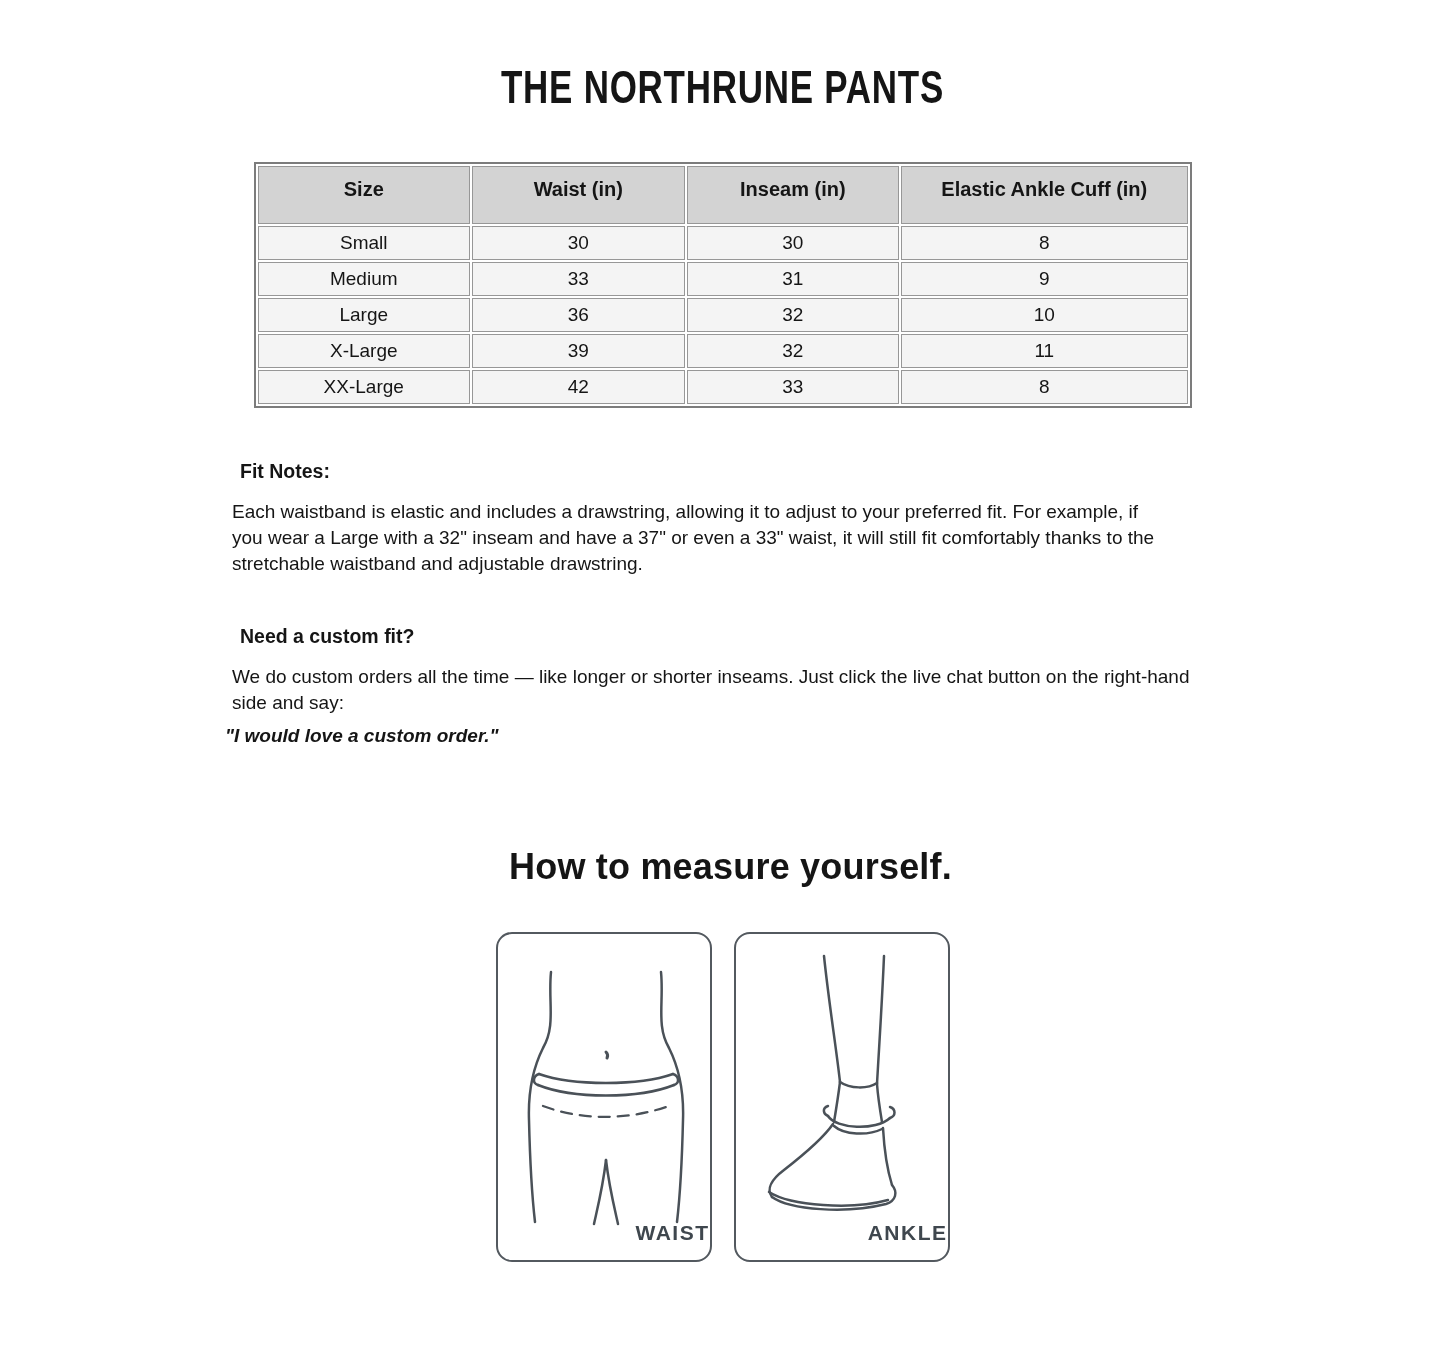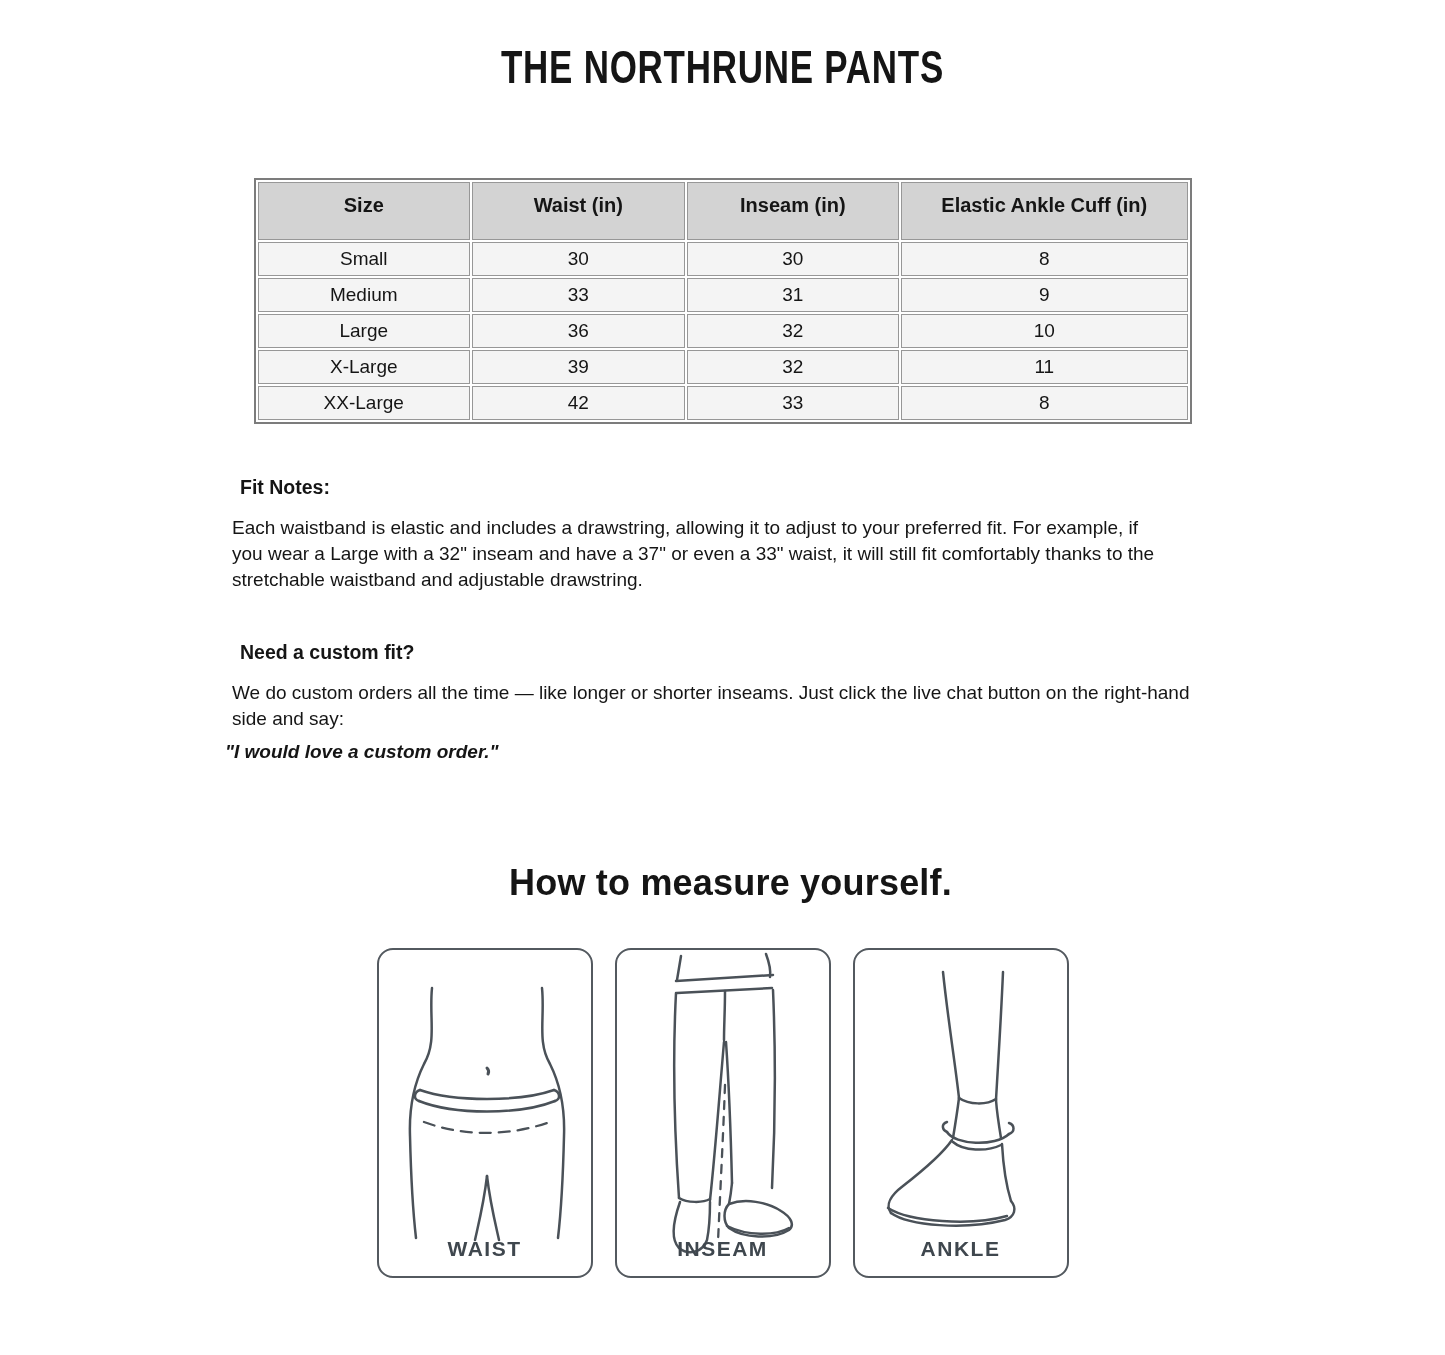--- a/index.html
+++ b/index.html
@@ -19,38 +19,38 @@
     width:1445px;
     min-height:1355px;
     background:var(--bg);
     color:var(--text);
     font-family:"Liberation Sans", sans-serif;
   }
   .page{width:1445px;min-height:1355px;overflow:hidden;}
 
   
   h1.page-title{
-    margin:44px 0 0 0;
+    margin:64px 0 0 0;
     text-align:center;
     font-size:46px;
     line-height:1;
     font-weight:bold;
     white-space:nowrap;
   }
   h1.page-title .condensed{
     display:inline-block;
     transform:scaleX(0.76);
     transform-origin:center;
     letter-spacing:1px;
   }
 
   
   table.size-table{
     width:938px;
-    margin:88px auto 0 auto;
+    margin:52px auto 0 auto;
     border-collapse:separate;
     border-spacing:2px;
     border:2px solid var(--table-outer);
     background:#ffffff;
   }
   table.size-table th{
     background:var(--header-bg);
     border:1px solid var(--table-inner);
     font-size:20px;
     font-weight:bold;
@@ -107,21 +107,21 @@
     height:330px;
     border:2.5px solid var(--card-border);
     border-radius:16px;
     background:#ffffff;
   }
   .card svg{position:absolute;left:0;top:0;}
   .card-label{
     position:absolute;
     left:0;right:0;
     bottom:15px;
-    text-align:center;
+    text-align:right;
     font-size:21px;
     font-weight:bold;
     letter-spacing:1.5px;
     color:var(--label-color);
   }
 </style>
 </head>
 <body>
 
 <div class="page">
@@ -208,48 +208,20 @@
         <path d="M40,151 C75,165 141,165 176,151"></path>
 
         <path d="M45,172 C85,187 131,186 171,172" stroke-width="2.3" stroke-dasharray="11 8"></path>
 
         <path d="M108,226 C105,252 100,272 96,290"></path>
         <path d="M108,226 C111,252 116,272 120,290"></path>
       </svg>
       <div class="card-label">WAIST</div>
     </div>
 
-    <div class="card">
-      <svg width="216" height="330" viewBox="0 0 216 330" fill="none" stroke="#4a5158" stroke-width="2.5" stroke-linecap="round" stroke-linejoin="round">
-
-        <path d="M64,6 L60,30"></path>
-        <path d="M149,4 C152,12 154,20 153,27"></path>
-
-        <path d="M59,31 L156,25"></path>
-        <path d="M60,43 L155,38"></path>
-
-        <path d="M108,41 C108,60 107,76 107,90"></path>
-
-        <path d="M59,43 C55,120 58,190 62,248"></path>
-        <path d="M156,40 C159,110 158,180 155,238"></path>
-
-        <path d="M107,92 C102,150 98,205 93,250"></path>
-        <path d="M109,92 C113,150 114,192 115,233"></path>
-
-        <path d="M62,248 C70,253 86,253 93,249"></path>
-        <path d="M63,252 C56,272 54,290 62,298 C72,306 86,302 90,290 C92,280 93,264 93,252"></path>
-
-        <path d="M115,233 C114,243 113,249 112,254"></path>
-        <path d="M112,254 C128,248 150,252 164,261 C174,267 178,275 172,280 C156,290 126,288 112,278 C106,272 106,260 112,254"></path>
-        <path d="M110,276 C130,286 158,286 172,278"></path>
-
-        <path d="M108,135 C106,190 103,245 101,292" stroke-width="2.3" stroke-dasharray="8 8"></path>
-      </svg>
-      <div class="card-label">INSEAM</div>
-    </div>
 
     <div class="card">
       <svg width="216" height="330" viewBox="0 0 216 330" fill="none" stroke="#4a5158" stroke-width="2.5" stroke-linecap="round" stroke-linejoin="round">
 
         <path d="M88,22 C93,70 100,112 104,148"></path>
         <path d="M148,22 C146,70 143,114 141,150"></path>
 
         <path d="M104,148 C114,155 132,155 141,149"></path>
         <path d="M104,148 C102,164 100,176 98,188"></path>
         <path d="M141,150 C142,164 144,176 146,188"></path>

